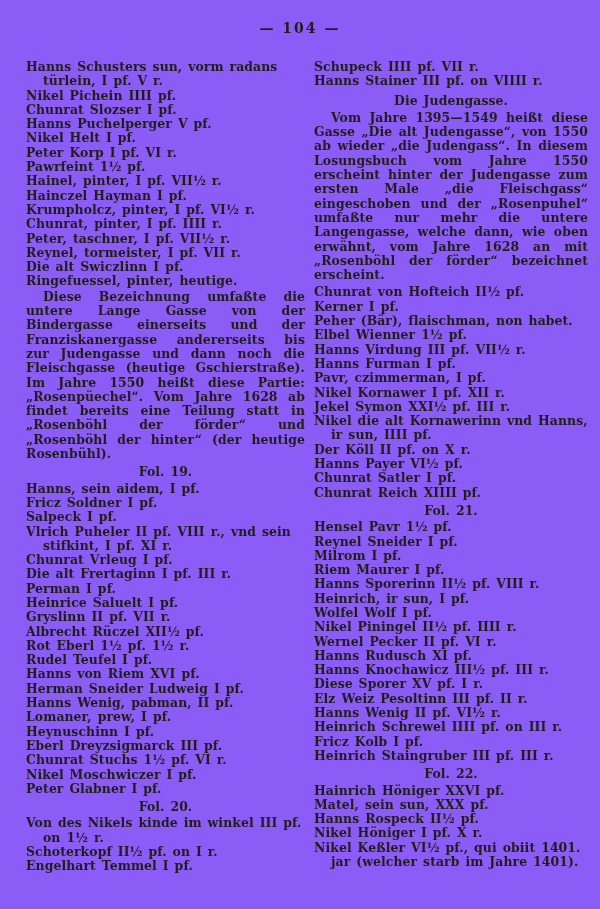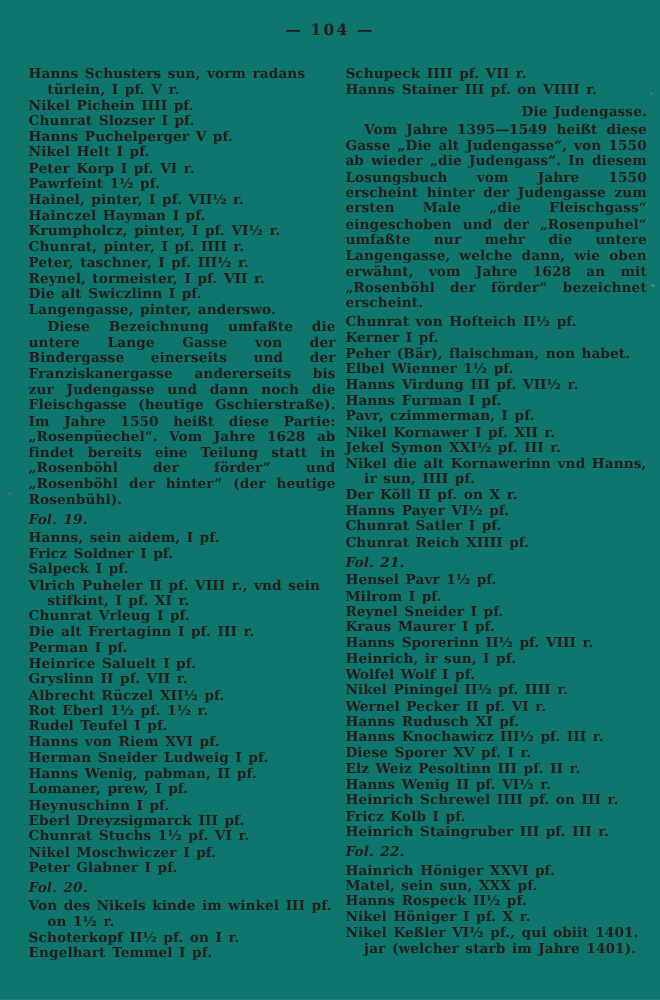--- a/index.html
+++ b/index.html
@@ -1,19 +1,19 @@
 <!DOCTYPE html>
 <html><head>
 <meta charset="utf-8">
 <style>
   html,body { margin:0; padding:0; background:#e8e6e1; }
   .page {
     position:relative;
     width:600px; height:909px;
-    background:#0f766e;
+    background:#8b5cf6;
     font-family:"DejaVu Serif", serif;
     color:#211e1a;
     overflow:hidden;
     box-sizing:border-box;
   }
   .page-number {
     position:absolute; top:20px; left:0; right:0;
     text-align:center;
     font-size:14px; font-weight:bold;
     letter-spacing:2px;
@@ -30,26 +30,26 @@
   .column { box-sizing:border-box; }
   .col-left  { width:279px; }
   .col-right { width:274px; }
   .b-entry { padding-left:17px; text-indent:-17px; }
   .b-paragraph {
     text-indent:17px;
     text-align:justify;
     margin:1px 0 3px 0;
   }
   .b-section-heading {
-    text-align:right;
+    text-align:center;
     margin:5px 0 3px 0;
   }
   .b-fol-heading {
+    text-align:center;
     margin:4px 0 2px 0;
-    font-style:italic;
   }
   .artifact {
     position:absolute;
     background:#8d877d;
     border-radius:50%;
     opacity:.55;
   }
   .a1 { width:3px; height:3px; right:5px;  top:258px; }
   .a2 { width:2px; height:2px; right:7px;  top:84px;  }
   .a3 { width:2px; height:3px; left:8px;   top:447px; opacity:.35; }
@@ -65,24 +65,24 @@
         <div class="b-entry">Nikel Pichein IIII pf.</div>
         <div class="b-entry">Chunrat Slozser I pf.</div>
         <div class="b-entry">Hanns Puchelperger V pf.</div>
         <div class="b-entry">Nikel Helt I pf.</div>
         <div class="b-entry">Peter Korp I pf. VI r.</div>
         <div class="b-entry">Pawrfeint 1½ pf.</div>
         <div class="b-entry">Hainel, pinter, I pf. VII½ r.</div>
         <div class="b-entry">Hainczel Hayman I pf.</div>
         <div class="b-entry">Krumpholcz, pinter, I pf. VI½ r.</div>
         <div class="b-entry">Chunrat, pinter, I pf. IIII r.</div>
-        <div class="b-entry">Peter, taschner, I pf. III½ r.</div>
+        <div class="b-entry">Peter, taschner, I pf. VII½ r.</div>
         <div class="b-entry">Reynel, tormeister, I pf. VII r.</div>
         <div class="b-entry">Die alt Swiczlinn I pf.</div>
-        <div class="b-entry">Langengasse, pinter, anderswo.</div>
+        <div class="b-entry">Ringefuessel, pinter, heutige.</div>
         <div class="b-paragraph">Diese Bezeichnung umfaßte die untere Lange Gasse von der Bindergasse einerseits und der Franziskanergasse andererseits bis zur Judengasse und dann noch die Fleischgasse (heutige Gschierstraße). Im Jahre 1550 heißt diese Partie: „Rosenpüechel“. Vom Jahre 1628 ab findet bereits eine Teilung statt in „Rosenböhl der förder“ und „Rosenböhl der hinter“ (der heutige Rosenbühl).</div>
         <div class="b-fol-heading">Fol. 19.</div>
         <div class="b-entry">Hanns, sein aidem, I pf.</div>
         <div class="b-entry">Fricz Soldner I pf.</div>
         <div class="b-entry">Salpeck I pf.</div>
         <div class="b-entry">Vlrich Puheler II pf. VIII r., vnd sein stifkint, I pf. XI r.</div>
         <div class="b-entry">Chunrat Vrleug I pf.</div>
         <div class="b-entry">Die alt Frertaginn I pf. III r.</div>
         <div class="b-entry">Perman I pf.</div>
         <div class="b-entry">Heinrice Saluelt I pf.</div>
@@ -118,23 +118,23 @@
         <div class="b-entry">Pavr, czimmerman, I pf.</div>
         <div class="b-entry">Nikel Kornawer I pf. XII r.</div>
         <div class="b-entry">Jekel Symon XXI½ pf. III r.</div>
         <div class="b-entry">Nikel die alt Kornawerinn vnd Hanns, ir sun, IIII pf.</div>
         <div class="b-entry">Der Köll II pf. on X r.</div>
         <div class="b-entry">Hanns Payer VI½ pf.</div>
         <div class="b-entry">Chunrat Satler I pf.</div>
         <div class="b-entry">Chunrat Reich XIIII pf.</div>
         <div class="b-fol-heading">Fol. 21.</div>
         <div class="b-entry">Hensel Pavr 1½ pf.</div>
+        <div class="b-entry">Reynel Sneider I pf.</div>
         <div class="b-entry">Milrom I pf.</div>
-        <div class="b-entry">Reynel Sneider I pf.</div>
-        <div class="b-entry">Kraus Maurer I pf.</div>
+        <div class="b-entry">Riem Maurer I pf.</div>
         <div class="b-entry">Hanns Sporerinn II½ pf. VIII r.</div>
         <div class="b-entry">Heinrich, ir sun, I pf.</div>
         <div class="b-entry">Wolfel Wolf I pf.</div>
         <div class="b-entry">Nikel Piningel II½ pf. IIII r.</div>
         <div class="b-entry">Wernel Pecker II pf. VI r.</div>
         <div class="b-entry">Hanns Rudusch XI pf.</div>
         <div class="b-entry">Hanns Knochawicz III½ pf. III r.</div>
         <div class="b-entry">Diese Sporer XV pf. I r.</div>
         <div class="b-entry">Elz Weiz Pesoltinn III pf. II r.</div>
         <div class="b-entry">Hanns Wenig II pf. VI½ r.</div>

